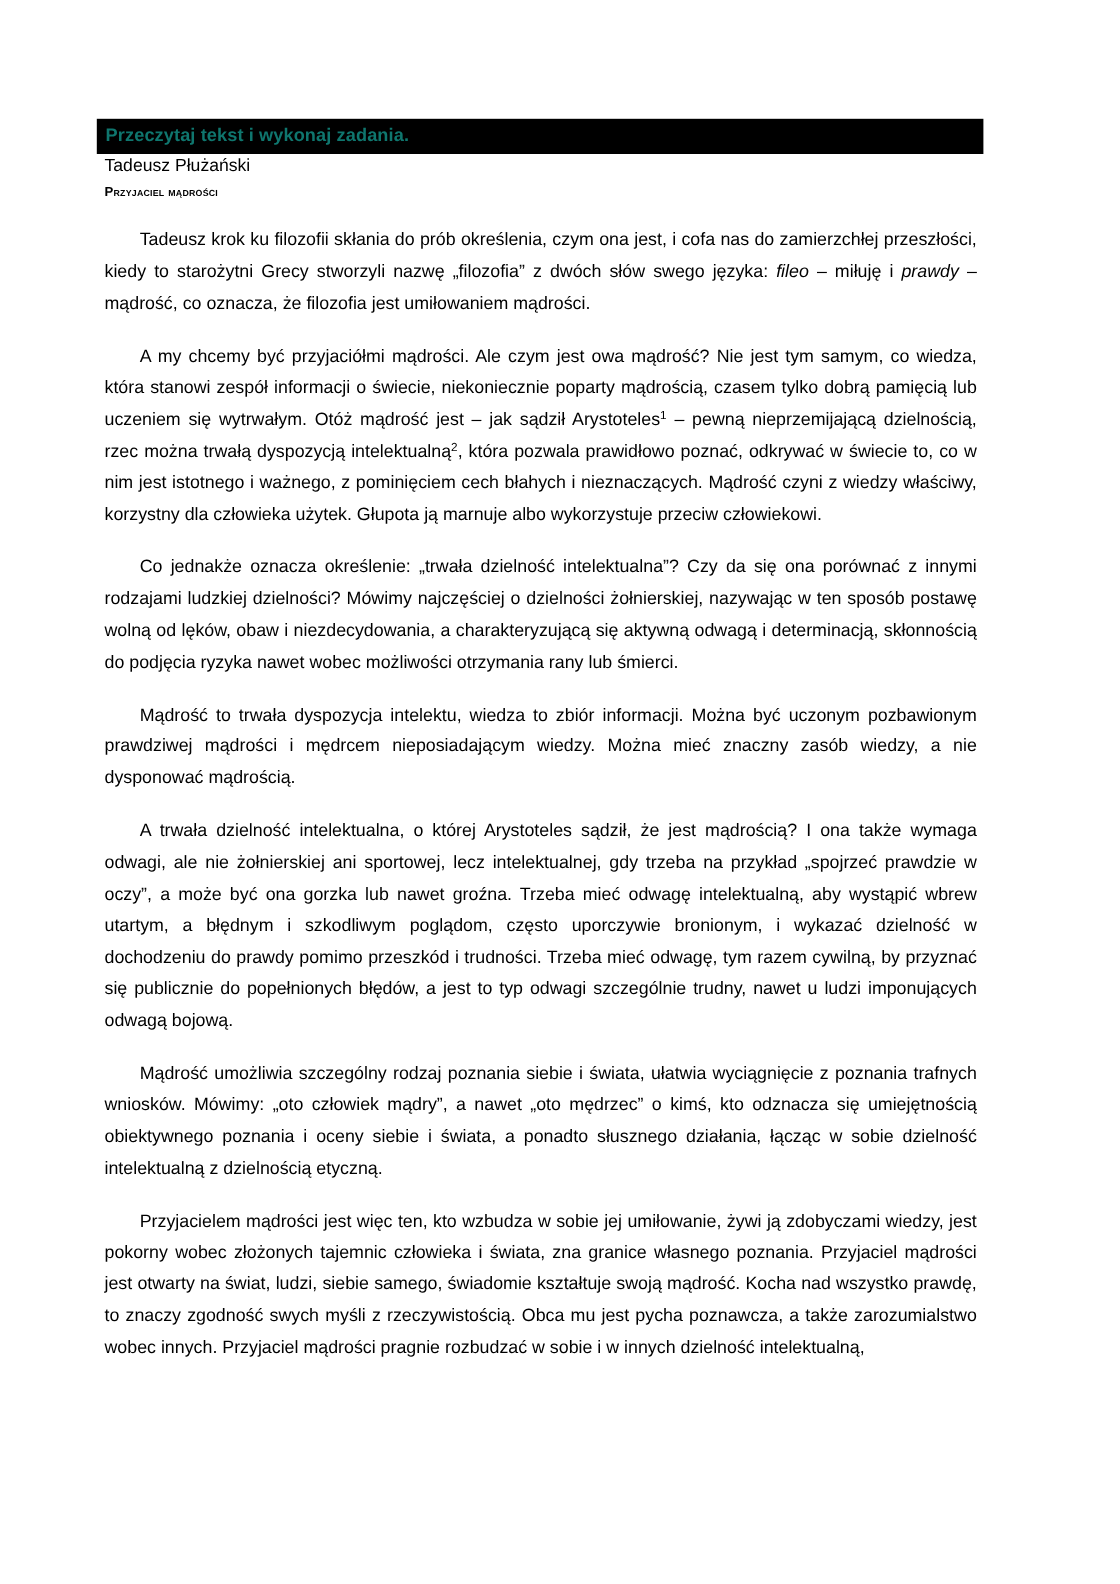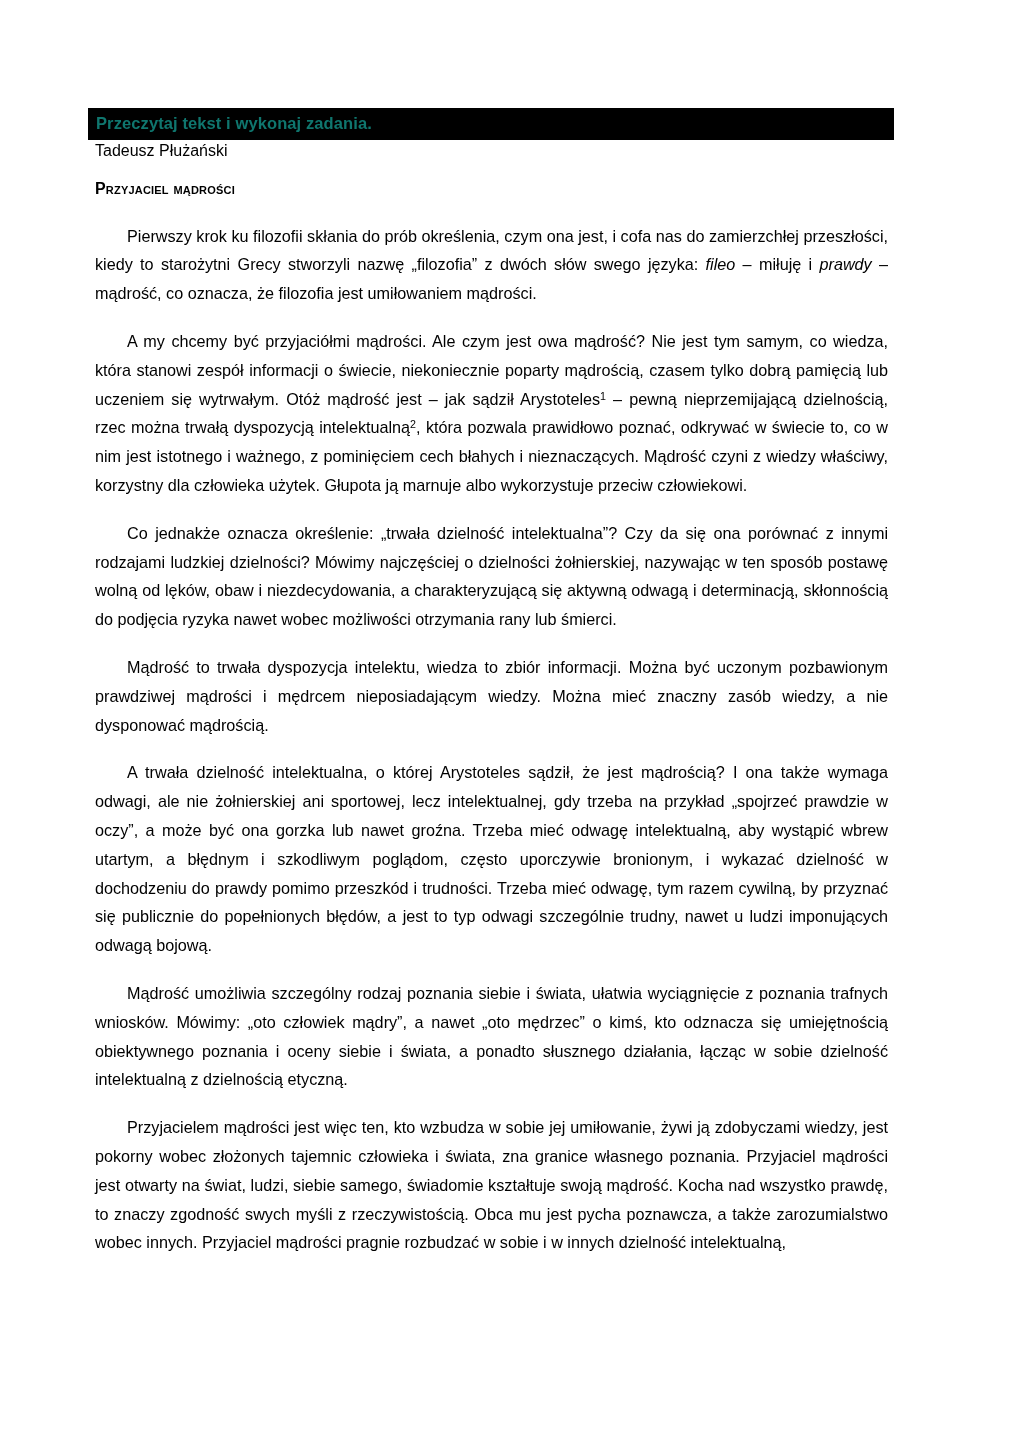--- a/index.html
+++ b/index.html
@@ -44,25 +44,25 @@
     width: 798px;
   }
 
   
   .author {
     font-size: 16px;
     line-height: 1.35;
     padding-left: 7px;
   }
   .work-title {
-    font-size: 16px;
+    font-size: 12px;
     font-weight: bold;
     font-variant: small-caps;
     line-height: 1.35;
-    margin-top: 17px;
+    margin-top: 5px;
     padding-left: 7px;
     letter-spacing: 0.2px;
   }
 
   
   .prose {
     margin-top: 22px;
     padding-left: 7px;
     width: 793px;
   }
@@ -118,21 +118,21 @@
   <div class="content">
 
     <div class="command-bar">Przeczytaj tekst i wykonaj zadania.</div>
 
     <div class="author">Tadeusz Płużański</div>
 
     <div class="work-title">Przyjaciel mądrości</div>
 
     <div class="prose">
 
-      <p><span>Pierwszy krok ku filozofii skłania do prób określenia, czym ona jest, i cofa nas do zamierzchłej przeszłości, kiedy to starożytni Grecy stworzyli nazwę „filozofia” z dwóch słów swego języka: </span><i>fileo</i><span> – miłuję i </span><i>prawdy</i><span> – mądrość, co oznacza, że filozofia jest umiłowaniem mądrości.</span></p>
+      <p><span>Tadeusz krok ku filozofii skłania do prób określenia, czym ona jest, i cofa nas do zamierzchłej przeszłości, kiedy to starożytni Grecy stworzyli nazwę „filozofia” z dwóch słów swego języka: </span><i>fileo</i><span> – miłuję i </span><i>prawdy</i><span> – mądrość, co oznacza, że filozofia jest umiłowaniem mądrości.</span></p>
 
       <p><span>A my chcemy być przyjaciółmi mądrości. Ale czym jest owa mądrość? Nie jest tym samym, co wiedza, która stanowi zespół informacji o świecie, niekoniecznie poparty mądrością, czasem tylko dobrą pamięcią lub uczeniem się wytrwałym. Otóż mądrość jest – jak sądził Arystoteles</span><sup>1</sup><span> – pewną nieprzemijającą dzielnością, rzec można trwałą dyspozycją intelektualną</span><sup>2</sup><span>, która pozwala prawidłowo poznać, odkrywać w świecie to, co w nim jest istotnego i ważnego, z pominięciem cech błahych i nieznaczących. Mądrość czyni z wiedzy właściwy, korzystny dla człowieka użytek. Głupota ją marnuje albo wykorzystuje przeciw człowiekowi.</span></p>
 
       <p>Co jednakże oznacza określenie: „trwała dzielność intelektualna”? Czy da się ona porównać z innymi rodzajami ludzkiej dzielności? Mówimy najczęściej o dzielności żołnierskiej, nazywając w ten sposób postawę wolną od lęków, obaw i niezdecydowania, a charakteryzującą się aktywną odwagą i determinacją, skłonnością do podjęcia ryzyka nawet wobec możliwości otrzymania rany lub śmierci.</p>
 
       <p>Mądrość to trwała dyspozycja intelektu, wiedza to zbiór informacji. Można być uczonym pozbawionym prawdziwej mądrości i mędrcem nieposiadającym wiedzy. Można mieć znaczny zasób wiedzy, a nie dysponować mądrością.</p>
 
       <p>A trwała dzielność intelektualna, o której Arystoteles sądził, że jest mądrością? I ona także wymaga odwagi, ale nie żołnierskiej ani sportowej, lecz intelektualnej, gdy trzeba na przykład „spojrzeć prawdzie w oczy”, a może być ona gorzka lub nawet groźna. Trzeba mieć odwagę intelektualną, aby wystąpić wbrew utartym, a błędnym i szkodliwym poglądom, często uporczywie bronionym, i wykazać dzielność w dochodzeniu do prawdy pomimo przeszkód i trudności. Trzeba mieć odwagę, tym razem cywilną, by przyznać się publicznie do popełnionych błędów, a jest to typ odwagi szczególnie trudny, nawet u ludzi imponujących odwagą bojową.</p>
 
       <p>Mądrość umożliwia szczególny rodzaj poznania siebie i świata, ułatwia wyciągnięcie z poznania trafnych wniosków. Mówimy: „oto człowiek mądry”, a nawet „oto mędrzec” o kimś, kto odznacza się umiejętnością obiektywnego poznania i oceny siebie i świata, a ponadto słusznego działania, łącząc w sobie dzielność intelektualną z dzielnością etyczną.</p>

